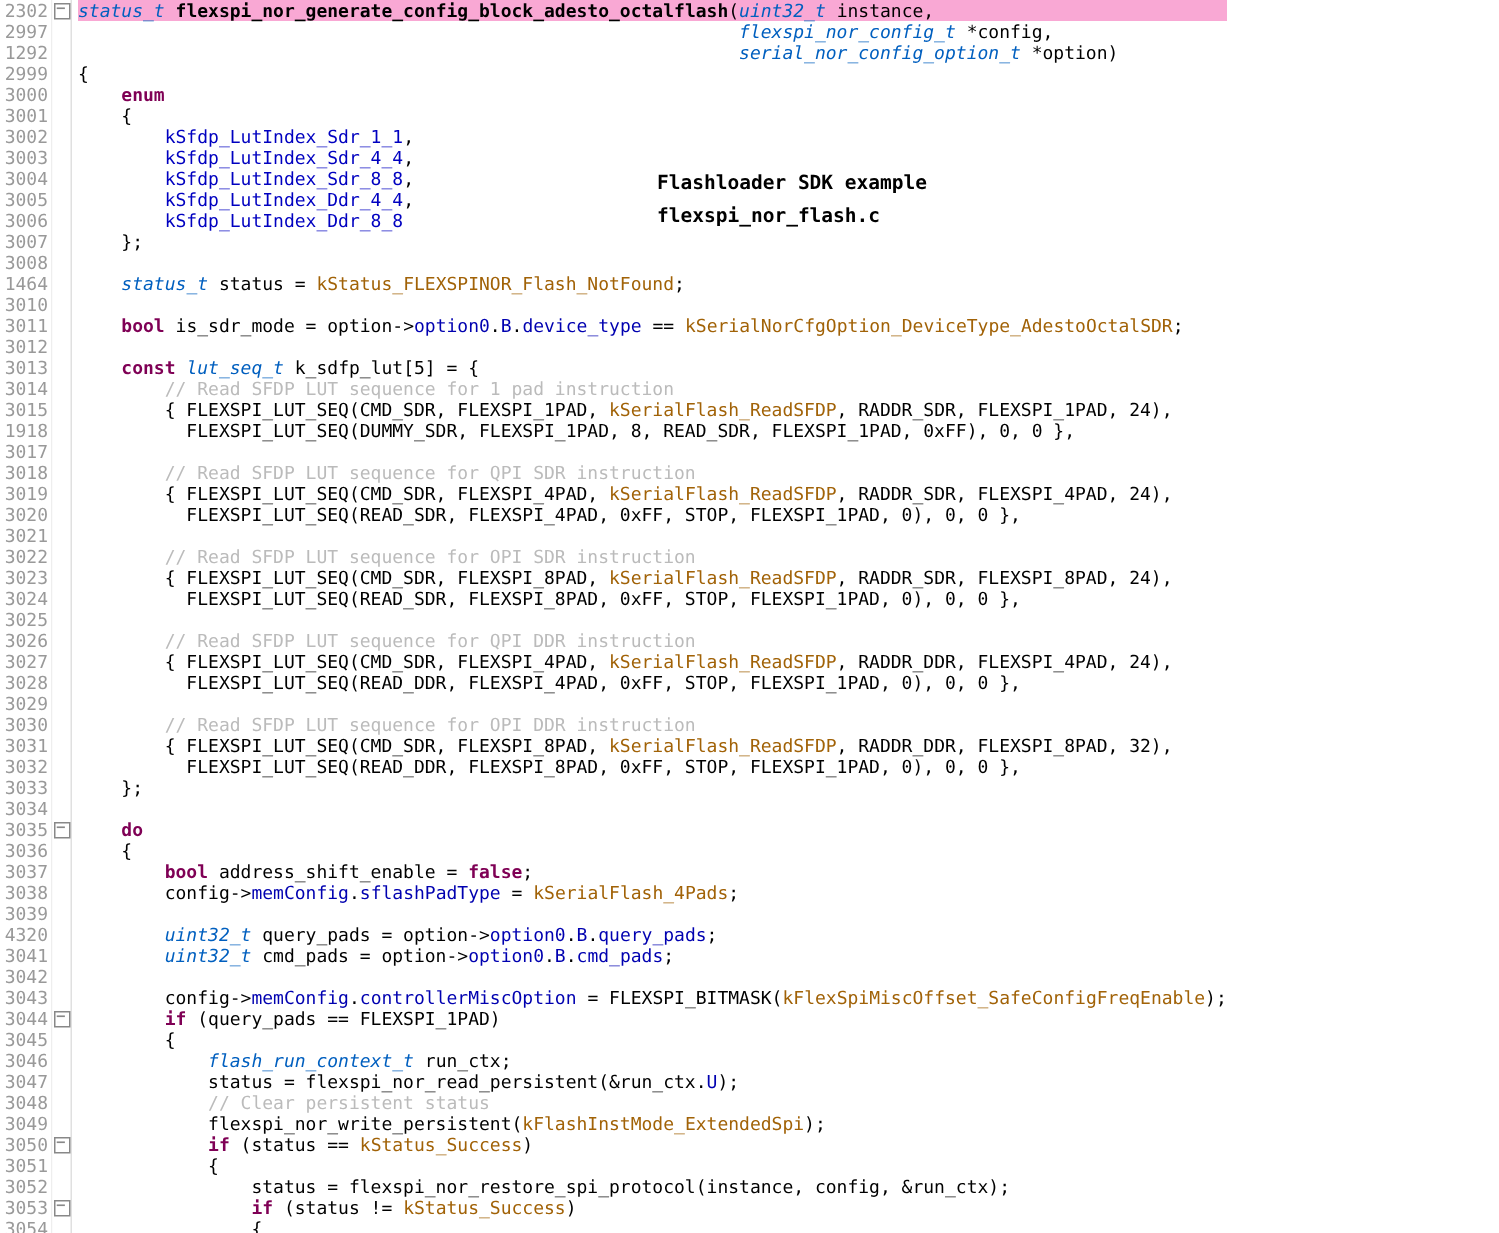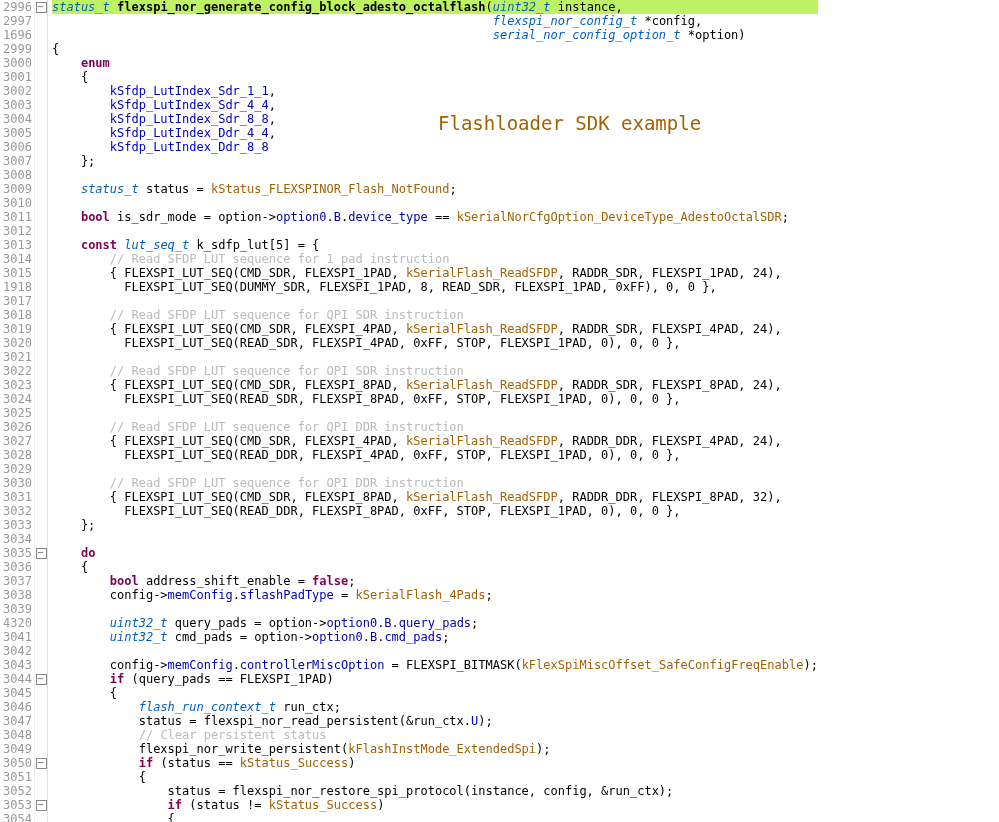--- a/index.html
+++ b/index.html
@@ -5,49 +5,49 @@
   html,body{margin:0;padding:0;background:#fff;font-family:Menlo,Monaco,Consolas,"DejaVu Sans Mono",monospace;font-size:12px;line-height:14px;color:#000;overflow:hidden}
   .editor{display:flex;width:999px}
   .gutter{background:#fff;color:#999;text-align:right;padding:0 2px 0 0;user-select:none;border-right:1px solid #eee;flex-shrink:0;width:32px}
   .gutter div{height:14px}
   .fold{width:12px;flex-shrink:0;background:#fff;border-right:1px solid #e0e0e0}
   .fold div{height:14px;position:relative;text-align:center;font-size:9px;color:#888}
   .fold .f-plus::before{content:"";position:absolute;left:1px;top:2px;width:9px;height:9px;border:1px solid #888}
   .fold .f-plus::after{content:"–";position:absolute;left:0;top:-1px;width:11px;text-align:center;color:#888;font-weight:bold}
   .code{white-space:pre;padding-left:4px}
   .code div{height:14px}
-  .hl{background:#bef264}
+  .hl{background:#f9a8d4}
   .kw{color:#7f0055;font-weight:bold}
   .ty{color:#005fbf;font-style:italic}
   .en{color:#0000c0;}
   .fn{color:#000;font-weight:bold}
   .mb{color:#0000b0}
   .cn{color:#a16207;}
   .cm{color:#bbb}
-  .annot{position:absolute;color:#a16207;font-weight:normal;font-family:Menlo,monospace;font-size:19px;line-height:22px}
+  .annot{position:absolute;color:#000000;font-weight:bold;font-family:Menlo,monospace;font-size:13px;line-height:22px}
 </style>
 </head>
 <body>
 
 <div class="editor">
   <div class="gutter" id="gutter">
-      <div>2996</div>
+      <div>2302</div>
       <div>2997</div>
-      <div>1696</div>
+      <div>1292</div>
       <div>2999</div>
       <div>3000</div>
       <div>3001</div>
       <div>3002</div>
       <div>3003</div>
       <div>3004</div>
       <div>3005</div>
       <div>3006</div>
       <div>3007</div>
       <div>3008</div>
-      <div>3009</div>
+      <div>1464</div>
       <div>3010</div>
       <div>3011</div>
       <div>3012</div>
       <div>3013</div>
       <div>3014</div>
       <div>3015</div>
       <div>1918</div>
       <div>3017</div>
       <div>3018</div>
       <div>3019</div>
@@ -146,13 +146,14 @@
       <div></div>
       <div></div>
       <div class="f-plus"></div>
       <div></div>
     </div>
   <div class="code" id="code"><div class="hl"><span class="ty">status_t</span><span> </span><span class="fn">flexspi_nor_generate_config_block_adesto_octalflash</span><span>(</span><span class="ty">uint32_t</span><span> instance,</span></div><div><span>                                                             </span><span class="ty">flexspi_nor_config_t</span><span> *config,</span></div><div><span>                                                             </span><span class="ty">serial_nor_config_option_t</span><span> *option)</span></div><div><span>{</span></div><div><span>    </span><span class="kw">enum</span></div><div><span>    {</span></div><div><span>        </span><span class="en">kSfdp_LutIndex_Sdr_1_1</span><span>,</span></div><div><span>        </span><span class="en">kSfdp_LutIndex_Sdr_4_4</span><span>,</span></div><div><span>        </span><span class="en">kSfdp_LutIndex_Sdr_8_8</span><span>,</span></div><div><span>        </span><span class="en">kSfdp_LutIndex_Ddr_4_4</span><span>,</span></div><div><span>        </span><span class="en">kSfdp_LutIndex_Ddr_8_8</span></div><div><span>    };</span></div><div><span></span></div><div><span>    </span><span class="ty">status_t</span><span> status = </span><span class="cn">kStatus_FLEXSPINOR_Flash_NotFound</span><span>;</span></div><div><span></span></div><div><span>    </span><span class="kw">bool</span><span> is_sdr_mode = option-&gt;</span><span class="mb">option0</span><span>.</span><span class="mb">B</span><span>.</span><span class="mb">device_type</span><span> == </span><span class="cn">kSerialNorCfgOption_DeviceType_AdestoOctalSDR</span><span>;</span></div><div><span></span></div><div><span>    </span><span class="kw">const</span><span> </span><span class="ty">lut_seq_t</span><span> k_sdfp_lut[5] = {</span></div><div><span>        </span><span class="cm">// Read SFDP LUT sequence for 1 pad instruction</span></div><div><span>        { FLEXSPI_LUT_SEQ(CMD_SDR, FLEXSPI_1PAD, </span><span class="cn">kSerialFlash_ReadSFDP</span><span>, RADDR_SDR, FLEXSPI_1PAD, 24),</span></div><div><span>          FLEXSPI_LUT_SEQ(DUMMY_SDR, FLEXSPI_1PAD, 8, READ_SDR, FLEXSPI_1PAD, 0xFF), 0, 0 },</span></div><div><span></span></div><div><span>        </span><span class="cm">// Read SFDP LUT sequence for QPI SDR instruction</span></div><div><span>        { FLEXSPI_LUT_SEQ(CMD_SDR, FLEXSPI_4PAD, </span><span class="cn">kSerialFlash_ReadSFDP</span><span>, RADDR_SDR, FLEXSPI_4PAD, 24),</span></div><div><span>          FLEXSPI_LUT_SEQ(READ_SDR, FLEXSPI_4PAD, 0xFF, STOP, FLEXSPI_1PAD, 0), 0, 0 },</span></div><div><span></span></div><div><span>        </span><span class="cm">// Read SFDP LUT sequence for OPI SDR instruction</span></div><div><span>        { FLEXSPI_LUT_SEQ(CMD_SDR, FLEXSPI_8PAD, </span><span class="cn">kSerialFlash_ReadSFDP</span><span>, RADDR_SDR, FLEXSPI_8PAD, 24),</span></div><div><span>          FLEXSPI_LUT_SEQ(READ_SDR, FLEXSPI_8PAD, 0xFF, STOP, FLEXSPI_1PAD, 0), 0, 0 },</span></div><div><span></span></div><div><span>        </span><span class="cm">// Read SFDP LUT sequence for QPI DDR instruction</span></div><div><span>        { FLEXSPI_LUT_SEQ(CMD_SDR, FLEXSPI_4PAD, </span><span class="cn">kSerialFlash_ReadSFDP</span><span>, RADDR_DDR, FLEXSPI_4PAD, 24),</span></div><div><span>          FLEXSPI_LUT_SEQ(READ_DDR, FLEXSPI_4PAD, 0xFF, STOP, FLEXSPI_1PAD, 0), 0, 0 },</span></div><div><span></span></div><div><span>        </span><span class="cm">// Read SFDP LUT sequence for OPI DDR instruction</span></div><div><span>        { FLEXSPI_LUT_SEQ(CMD_SDR, FLEXSPI_8PAD, </span><span class="cn">kSerialFlash_ReadSFDP</span><span>, RADDR_DDR, FLEXSPI_8PAD, 32),</span></div><div><span>          FLEXSPI_LUT_SEQ(READ_DDR, FLEXSPI_8PAD, 0xFF, STOP, FLEXSPI_1PAD, 0), 0, 0 },</span></div><div><span>    };</span></div><div><span></span></div><div><span>    </span><span class="kw">do</span></div><div><span>    {</span></div><div><span>        </span><span class="kw">bool</span><span> address_shift_enable = </span><span class="kw">false</span><span>;</span></div><div><span>        config-&gt;</span><span class="mb">memConfig</span><span>.</span><span class="mb">sflashPadType</span><span> = </span><span class="cn">kSerialFlash_4Pads</span><span>;</span></div><div><span></span></div><div><span>        </span><span class="ty">uint32_t</span><span> query_pads = option-&gt;</span><span class="mb">option0</span><span>.</span><span class="mb">B</span><span>.</span><span class="mb">query_pads</span><span>;</span></div><div><span>        </span><span class="ty">uint32_t</span><span> cmd_pads = option-&gt;</span><span class="mb">option0</span><span>.</span><span class="mb">B</span><span>.</span><span class="mb">cmd_pads</span><span>;</span></div><div><span></span></div><div><span>        config-&gt;</span><span class="mb">memConfig</span><span>.</span><span class="mb">controllerMiscOption</span><span> = FLEXSPI_BITMASK(</span><span class="cn">kFlexSpiMiscOffset_SafeConfigFreqEnable</span><span>);</span></div><div><span>        </span><span class="kw">if</span><span> (query_pads == FLEXSPI_1PAD)</span></div><div><span>        {</span></div><div><span>            </span><span class="ty">flash_run_context_t</span><span> run_ctx;</span></div><div><span>            status = flexspi_nor_read_persistent(&amp;run_ctx.</span><span class="mb">U</span><span>);</span></div><div><span>            </span><span class="cm">// Clear persistent status</span></div><div><span>            flexspi_nor_write_persistent(</span><span class="cn">kFlashInstMode_ExtendedSpi</span><span>);</span></div><div><span>            </span><span class="kw">if</span><span> (status == </span><span class="cn">kStatus_Success</span><span>)</span></div><div><span>            {</span></div><div><span>                status = flexspi_nor_restore_spi_protocol(instance, config, &amp;run_ctx);</span></div><div><span>                </span><span class="kw">if</span><span> (status != </span><span class="cn">kStatus_Success</span><span>)</span></div><div><span>                {</span></div></div>
 </div>
 
 <div class="annot" id="annot" style="top: 112px; left: 438px;">
   <div>Flashloader SDK example</div>
+  <div>flexspi_nor_flash.c</div>
 </div>
 
 </body></html>

